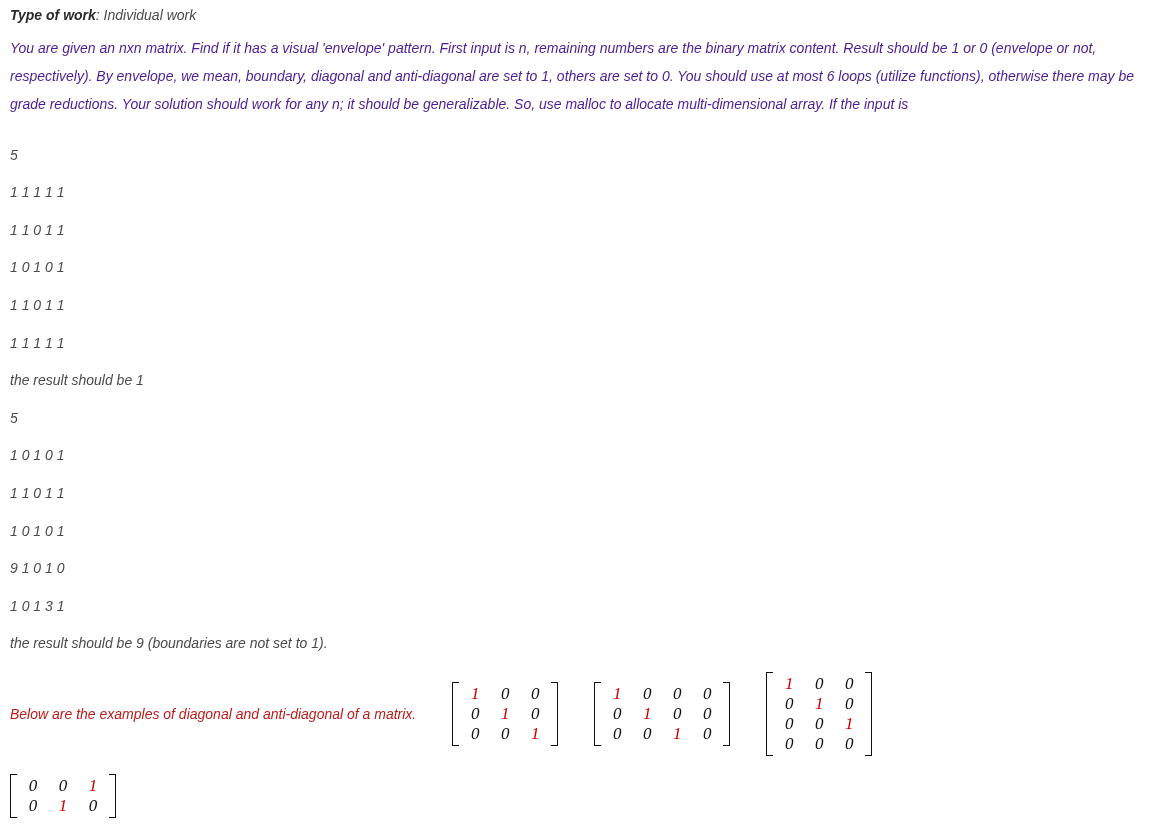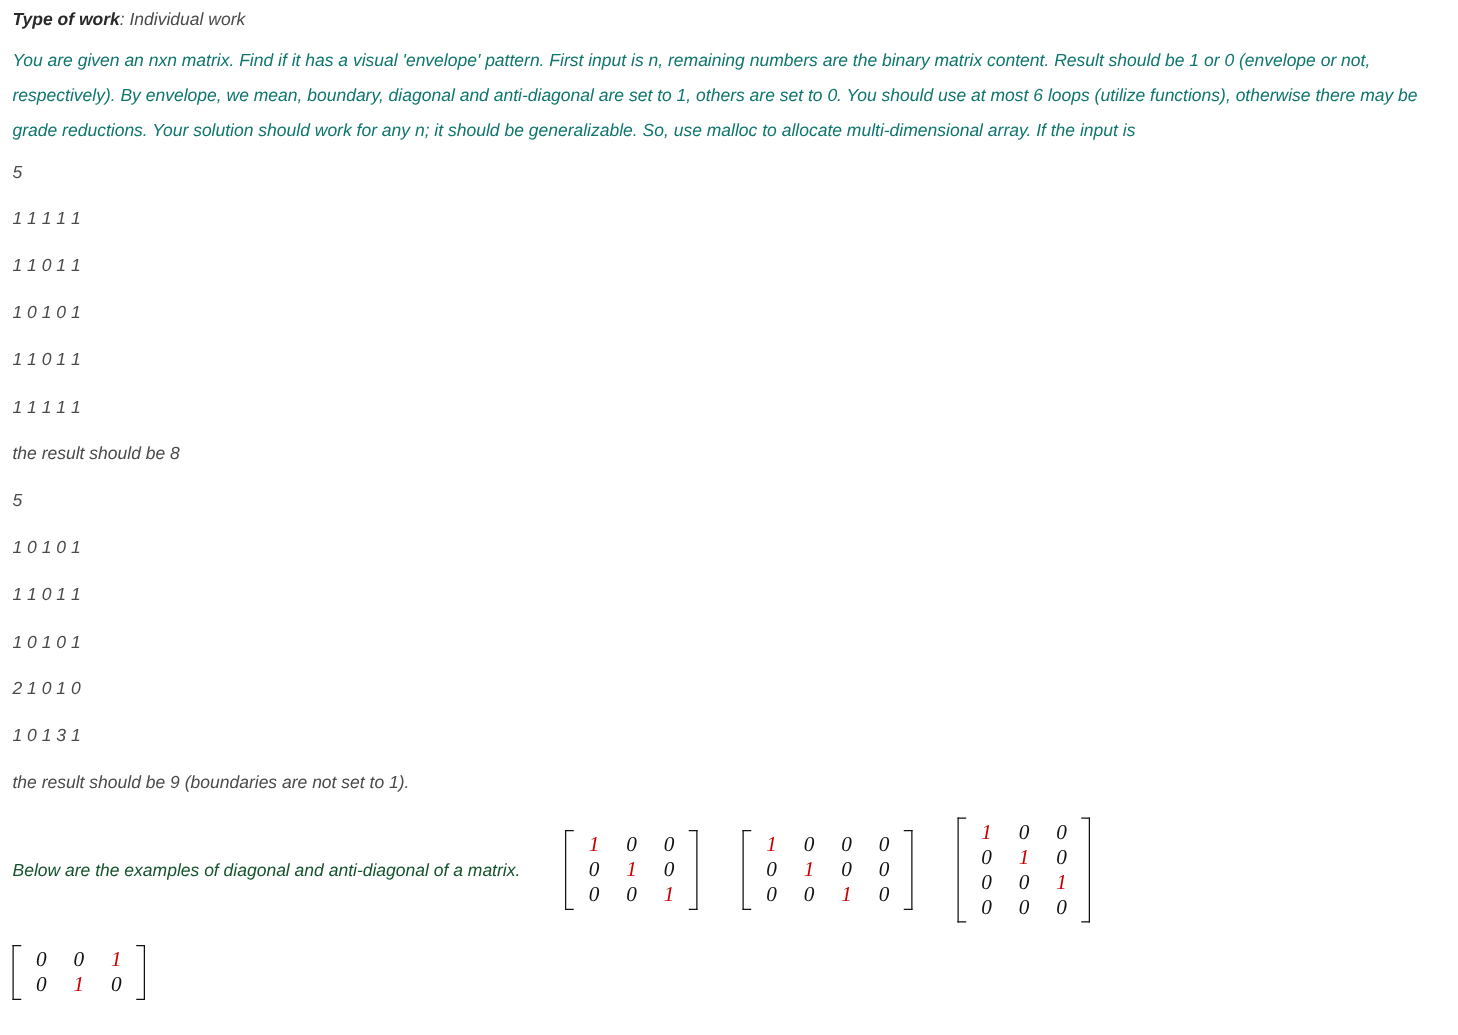--- a/index.html
+++ b/index.html
@@ -23,38 +23,38 @@
     line-height: 1.4;
   }
   .type-label {
     font-weight: 700;
     color: #2a2a2a;
   }
   .type-value {
     color: #4a4a4a;
   }
   p.body {
-    margin: 0 0 10px 0;
+    margin: 0 0 28px 0;
     line-height: 2.0;
-    color: #0f766e;
+    color: #4c1d95;
   }
   p.block {
     margin: 0 0 18px 0;
     line-height: 1.4;
     color: #4a4a4a;
   }
   .matrices-row {
     display: flex;
     align-items: center;
     gap: 36px;
     flex-wrap: nowrap;
     margin-bottom: 18px;
   }
   .matrices-row-lead {
-    color: #14532d;
+    color: #b91c1c;
     text-align: right;
   }
   .matrix {
     display: inline-block;
     position: relative;
     padding: 2px 8px;
     font-family: "Cambria Math", "Georgia", serif;
     font-size: 17px;
     color: #111;
   }
@@ -98,28 +98,28 @@
 </p>
 
 <p class="body">You are given an nxn matrix. Find if it has a visual 'envelope' pattern. First input is n, remaining numbers are the binary matrix content. Result should be 1 or 0 (envelope or not, respectively). By envelope, we mean, boundary, diagonal and anti-diagonal are set to 1, others are set to 0. You should use at most 6 loops (utilize functions), otherwise there may be grade reductions. Your solution should work for any n; it should be generalizable. So, use malloc to allocate multi-dimensional array. If the input is</p>
 
 <p class="block">5</p>
 <p class="block">1 1 1 1 1</p>
 <p class="block">1 1 0 1 1</p>
 <p class="block">1 0 1 0 1</p>
 <p class="block">1 1 0 1 1</p>
 <p class="block">1 1 1 1 1</p>
-<p class="block">the result should be 8</p>
+<p class="block">the result should be 1</p>
 
 
 <p class="block">5</p>
 <p class="block">1 0 1 0 1</p>
 <p class="block">1 1 0 1 1</p>
 <p class="block">1 0 1 0 1</p>
-<p class="block">2 1 0 1 0</p>
+<p class="block">9 1 0 1 0</p>
 <p class="block">1 0 1 3 1</p>
 <p class="block">the result should be 9 (boundaries are not set to 1).</p>
 
 <div class="matrices-row">
   <span class="matrices-row-lead">Below are the examples of diagonal and anti-diagonal of a matrix.</span>
   <span class="matrix">
         <div class="row"><span class="cell hl">1</span><span class="cell">0</span><span class="cell">0</span></div>
         <div class="row"><span class="cell">0</span><span class="cell hl">1</span><span class="cell">0</span></div>
         <div class="row"><span class="cell">0</span><span class="cell">0</span><span class="cell hl">1</span></div>
       </span>

